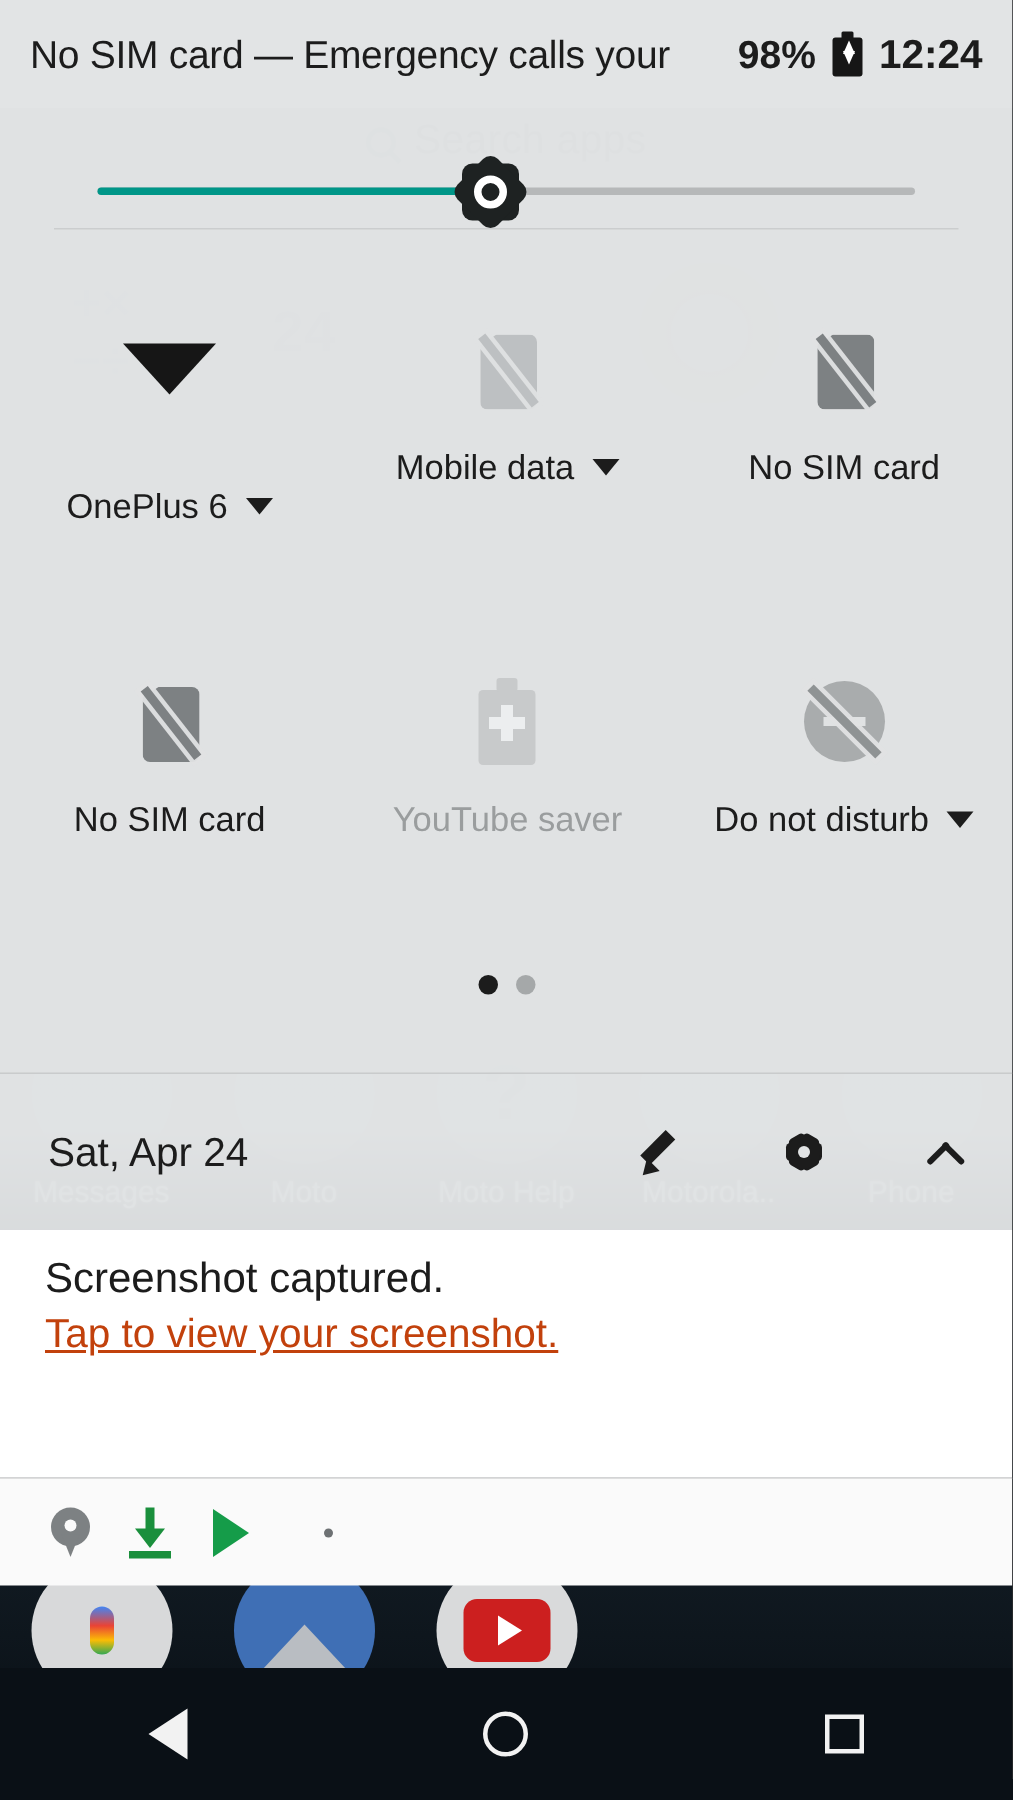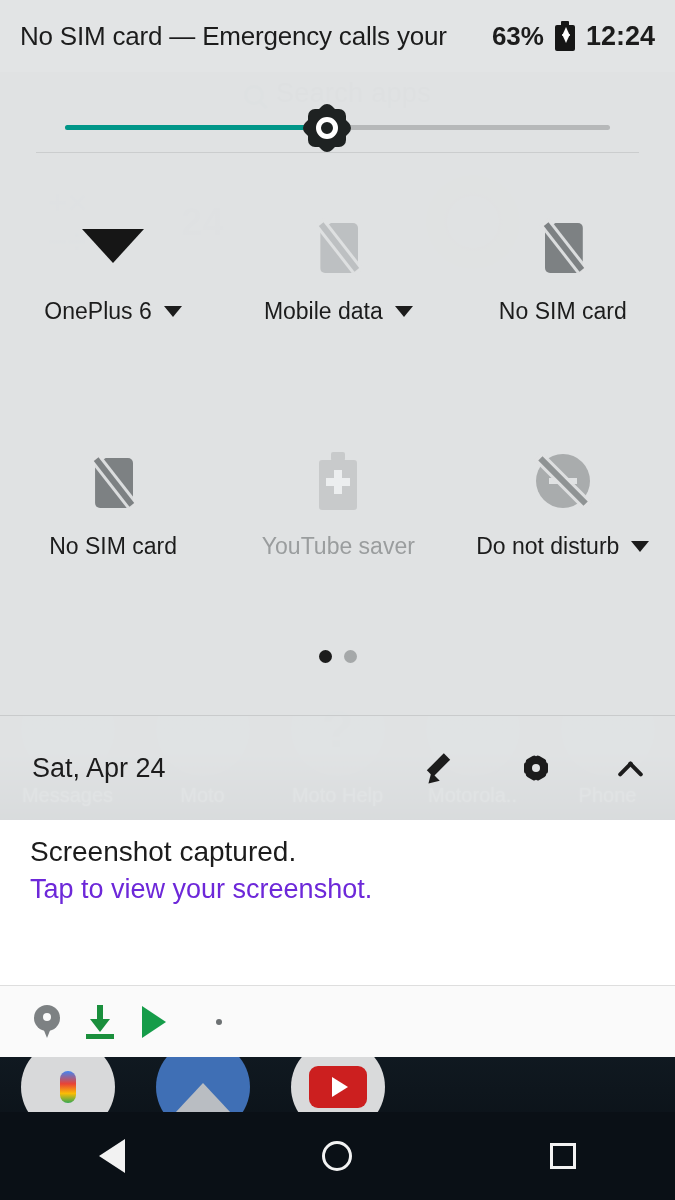--- a/index.html
+++ b/index.html
@@ -198,21 +198,21 @@
   #notif-app { font-size:23px; color:#59707a; }
   #notif-sep { font-size:23px; color:#59707a; }
   #notif-time { font-size:23px; color:#59707a; }
   .chev-up-sm { width:20px; height:20px; position:relative; }
   .chev-up-sm:before, .chev-up-sm:after {
     content:""; position:absolute; top:9px; width:14px; height:3px; background:#59707a; border-radius:2px;
   }
   .chev-up-sm:before { left:-1px; transform:rotate(-45deg); }
   .chev-up-sm:after  { left:6px;  transform:rotate(45deg); }
   #notif-title { margin:16px 0 0 30px; font-size:28px; color:#1c1c1c; }
-  #notif-body  { margin:6px 0 0 30px; font-size:27px; color:#6d28d9; }
+  #notif-body  { margin:6px 0 0 30px; font-size:27px; color:#c2410c;text-decoration:underline; }
 
   
   #icon-strip {
     position:absolute; top:985px; left:0; width:675px; height:72px;
     background:#fafafa; border-top:1px solid #dedede;
     display:flex; align-items:center; gap:26px; padding-left:34px;
   }
   .ic-pin { width:26px; height:34px; position:relative; }
   .ic-pin .head { position:absolute; left:0; top:0; width:26px; height:26px; border-radius:50%; background:#7d8183; }
   .ic-pin .tail { position:absolute; left:7px; top:18px; width:0; height:0;
@@ -383,21 +383,21 @@
       <div id="bright-thumb" style="left: 327px;">
         <div class="sun-star"></div>
         <div class="sun-star2"></div>
         <div class="sun-ring"></div>
       </div>
     </div>
 
     <div id="qs-divider"></div>
 
     <div class="qs-row" style="top:110px;">
-      <div class="qs-tile" style="flex:1.34;">
+      <div class="qs-tile" style="flex:1.34;gap:26px;">
         <div class="qs-ic">
           <div class="ic-wifi">
               <div class="fan"></div>
             </div>
         </div>
         <div class="qs-lbl-line">
           <span class="qs-lbl">OnePlus 6</span>
           <span class="caret-down"></span>
         </div>
       </div>
@@ -510,21 +510,21 @@
       </span>
     <span class="ic-play">
         <span class="tri"></span>
       </span>
     <span class="mini-dot"></span>
   </div>
 
   <div id="status-bar">
     <span id="status-carrier">No SIM card — Emergency calls your</span>
     <span id="status-right">
-      <span id="status-batt-pct">63%</span>
+      <span id="status-batt-pct">98%</span>
       <span class="batt-glyph">
         <span class="cap"></span>
           <span class="body"></span>
           <span class="bolt"></span>
           <span class="bolt2"></span>
       </span>
       <span id="status-clock">12:24</span>
     </span>
   </div>
 

